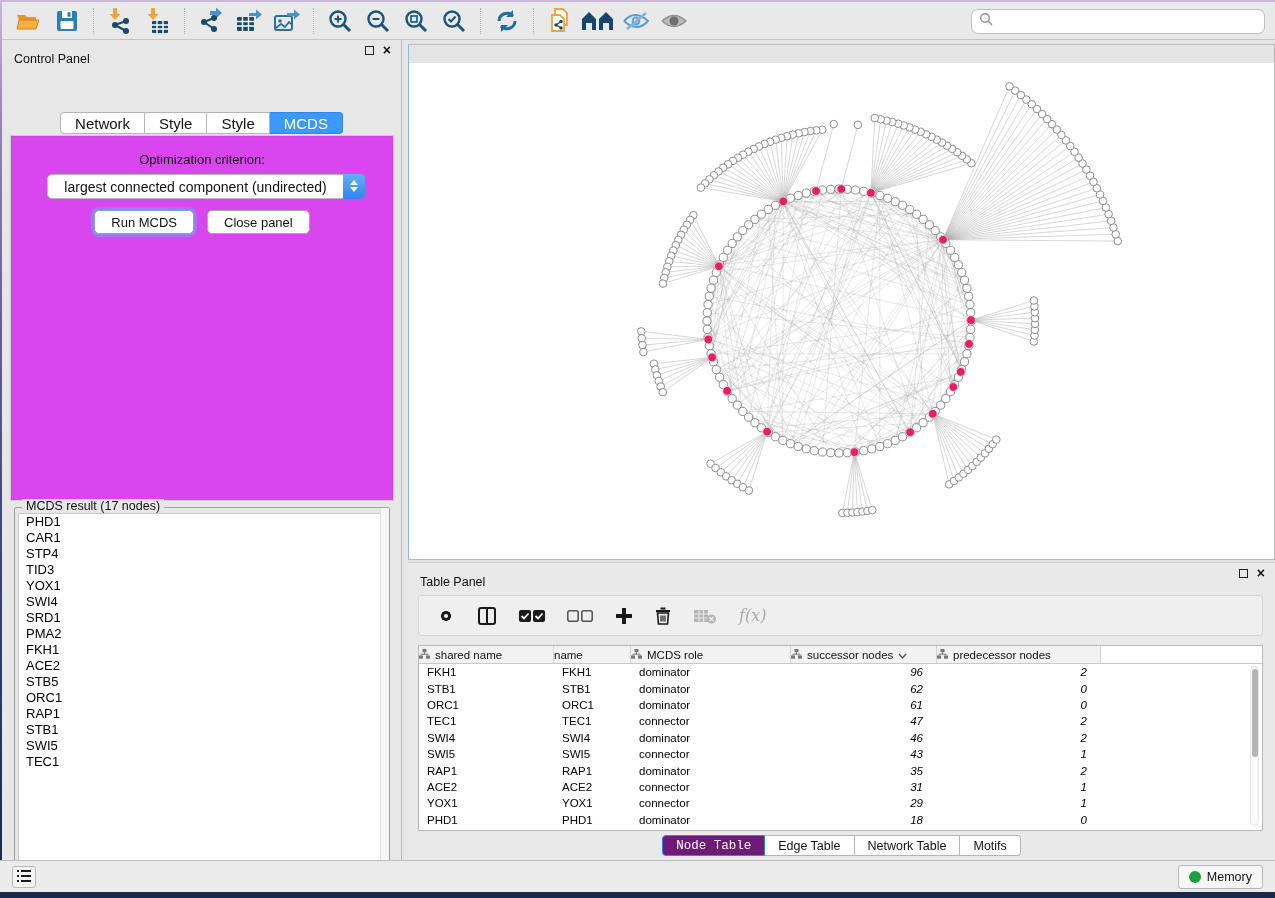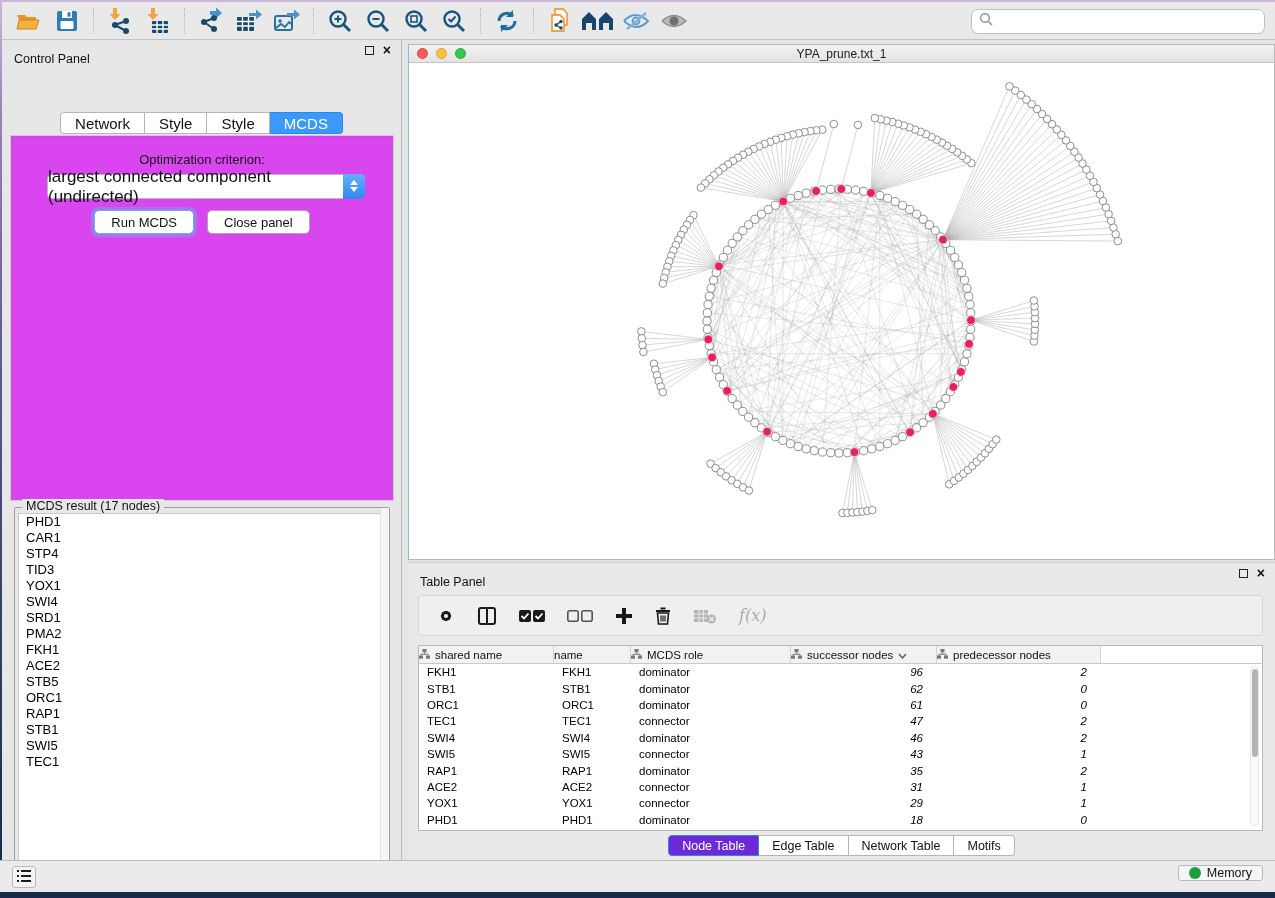--- a/index.html
+++ b/index.html
@@ -30,21 +30,21 @@
     padding:3px 14px; height:22px; display:flex; align-items:center; }
   .cp-tab:first-child { border-left:1px solid #b5b5b5; border-radius:4px 0 0 4px; }
   .cp-tab:last-child { border-radius:0 4px 4px 0; }
   .cp-tab.active { background:#3b99fc; border-color:#2f86e8; color:#fff; }
 
   .cp-inner { position:absolute; left:8px; top:95px; width:384px; height:366px;
     background:#d946ef; border:1px solid #cdcdcd; box-shadow:inset 0 1px 2px rgba(0,0,0,.06); }
   .opt-label { margin-top:16px; text-align:center; font-size:13px; color:#111; }
   .dropdown { position:absolute; left:36px; top:38px; width:318px; height:25px; background:#fff;
     border:1px solid #b9b9b9; border-radius:5px; display:flex; align-items:center; }
-  .dropdown-text { flex:1; text-align:left; font-size:17px; color:#111; }
+  .dropdown-text { flex:1; text-align:center; font-size:14px; color:#111; }
   .dropdown-stepper { width:22px; height:25px; margin:-1px -1px 0 0; border-radius:0 5px 5px 0;
     background:linear-gradient(180deg,#63b0fc,#2f86ef); display:flex; flex-direction:column; align-items:center; justify-content:center; gap:2px; }
   .arr-up { width:0; height:0; border-left:4px solid transparent; border-right:4px solid transparent; border-bottom:5px solid #fff; }
   .arr-dn { width:0; height:0; border-left:4px solid transparent; border-right:4px solid transparent; border-top:5px solid #fff; }
   .btn-row { position:absolute; left:0; top:74px; width:100%; display:flex; justify-content:center; gap:13px; }
   .pbtn { font-size:13px; color:#111; background:#fff; border:1px solid #a8a8a8; border-radius:5px; padding:3px 16px; height:24px; }
   .pbtn.focus { box-shadow:0 0 0 3px rgba(106,166,240,.55); border-color:#7aa8e0; }
 
   .group-box { position:absolute; left:12px; top:467px; width:376px; height:371px; }
   .group-legend { position:absolute; left:8px; top:-8px; background:#e7e7e7; padding:0 4px; font-size:12.5px; color:#111; z-index:2; }
@@ -79,27 +79,27 @@
   .th.empty { background:#fff; border-right:none; }
   .trow { display:grid; grid-template-columns:135px 77px 160px 146px 164px 1fr; height:16.4px; }
   .td { font-size:11.5px; color:#000; display:flex; align-items:center; padding-left:8px; }
   .td.num { justify-content:flex-end; padding-right:14px;font-style:italic; }
   .tp-scroll { position:absolute; top:20px; bottom:4px; right:3px; width:9px; background:#fafafa; border:1px solid #e6e6e6; border-radius:5px; }
   .tp-thumb { position:absolute; top:2px; left:0.5px; width:6.5px; height:88px; background:#b4b4b4; border-radius:4px; }
   .tp-tabs { position:absolute; left:0; right:0; top:272px; display:flex; justify-content:center; }
   .tp-tab { font-size:12.5px; color:#111; background:#fff; border:1px solid #b5b5b5; border-left:none; padding:3px 13px; height:21px; display:flex; align-items:center; }
   .tp-tab:first-child { border-left:1px solid #b5b5b5; border-radius:4px 0 0 4px; }
   .tp-tab:last-child { border-radius:0 4px 4px 0; }
-  .tp-tab.active { background:#6d28d9; border-color:#2f86e8; color:#fff; }
+  .tp-tab.active { background:#701a75; border-color:#2f86e8; color:#fff;font-family:Liberation Mono, monospace; }
 
   
   .status-bar { position:absolute; left:0; bottom:6px; width:1275px; height:32px; background:#ebebeb; border-top:1px solid #bdbdbd; }
   .menu-btn { position:absolute; left:12px; top:5px; width:24px; height:22px; background:#f4f4f4; border:1px solid #b9b9b9; border-radius:3px;
     display:flex; align-items:center; justify-content:center; }
-  .memory-btn { position:absolute; right:12px; top:4px; height:16px; background:#f6f6f6; border:1px solid #b9b9b9; border-radius:3px;
+  .memory-btn { position:absolute; right:12px; top:4px; height:24px; background:#f6f6f6; border:1px solid #b9b9b9; border-radius:3px;
     display:flex; align-items:center; gap:6px; padding:0 10px; font-size:12.5px; color:#111; }
   .mem-dot { width:12px; height:12px; border-radius:50%; background:#1e9e3e; }
 </style>
 </head>
 <body>
 
 <div class="screen">
 
   <div class="app-toolbar">
     <div class="tbtn">
@@ -326,28 +326,20 @@
           <div class="mcds-item">SWI5</div>
           <div class="mcds-item">TEC1</div>
         </div>
       <div class="list-scroll"></div>
     </div>
   </div>
 
   <div class="right-area">
 
     <div class="net-window">
-      <div class="net-titlebar">
-        <span class="net-title">YPA_prune.txt_1</span>
-        <span class="lights">
-          <span class="light red"></span>
-          <span class="light yellow"></span>
-          <span class="light green"></span>
-        </span>
-      </div>
       <div class="net-canvas">
         <svg id="graph-svg" width="867" height="498" viewBox="0 0 867 498">
             <line x1="374.2" y1="138.4" x2="413.3" y2="66.7" stroke="#9a9a9a" stroke-width="0.8" opacity="0.5"></line>
             <line x1="374.2" y1="138.4" x2="407.3" y2="67.3" stroke="#9a9a9a" stroke-width="0.8" opacity="0.5"></line>
             <line x1="374.2" y1="138.4" x2="401.4" y2="68.1" stroke="#9a9a9a" stroke-width="0.8" opacity="0.5"></line>
             <line x1="374.2" y1="138.4" x2="395.5" y2="69.1" stroke="#9a9a9a" stroke-width="0.8" opacity="0.5"></line>
             <line x1="374.2" y1="138.4" x2="389.7" y2="70.3" stroke="#9a9a9a" stroke-width="0.8" opacity="0.5"></line>
             <line x1="374.2" y1="138.4" x2="383.8" y2="71.6" stroke="#9a9a9a" stroke-width="0.8" opacity="0.5"></line>
             <line x1="374.2" y1="138.4" x2="378.1" y2="73.2" stroke="#9a9a9a" stroke-width="0.8" opacity="0.5"></line>
             <line x1="374.2" y1="138.4" x2="372.3" y2="74.9" stroke="#9a9a9a" stroke-width="0.8" opacity="0.5"></line>

